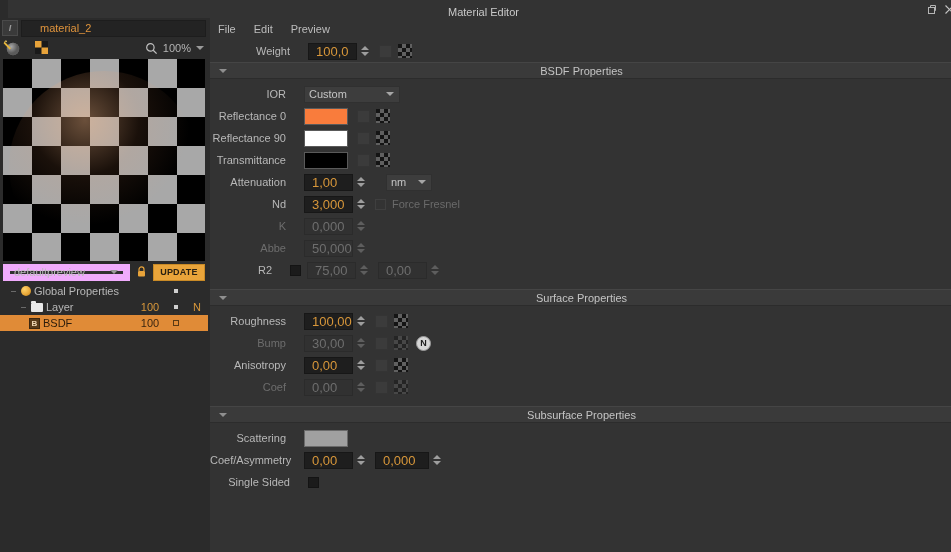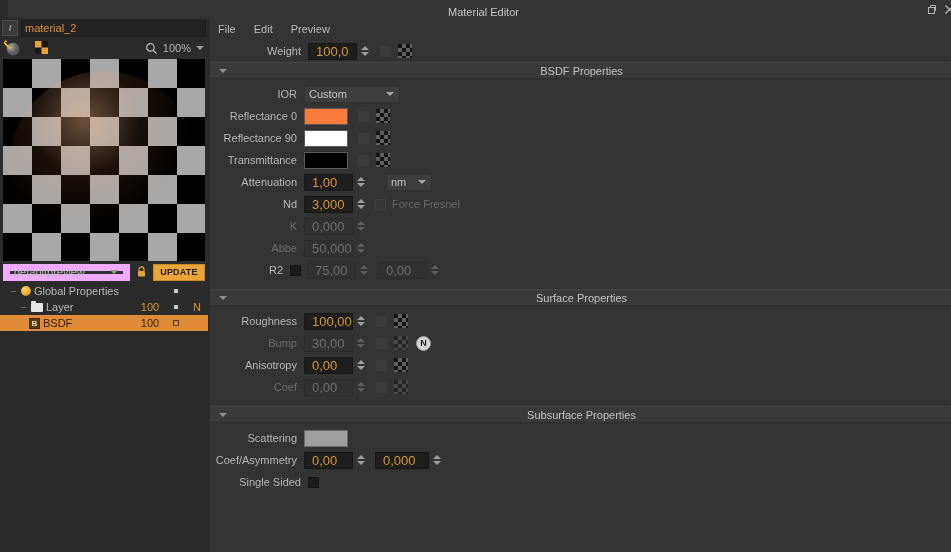--- a/index.html
+++ b/index.html
@@ -30,21 +30,21 @@
     background:#2b2b2b;
   }
   .namerow { display:flex; align-items:center; height:20px; padding:0 2px; gap:3px; }
   .name-icon {
     width:16px; height:16px; background:#3a3a3a; border:1px solid #4a4a4a;
     display:flex; align-items:center; justify-content:center;
     color:#9a9a9a; font-size:9px; font-style:italic; font-weight:bold;
   }
   .nameinput {
     flex:1; height:17px; background:#232323; border:1px solid #1d1d1d;
-    color:#e0943c; font-size:11px; line-height:15px; padding:0 3px;
+    color:#e0943c; font-size:11px; line-height:15px; padding:0 18px;
     display:flex; align-items:center;
   }
 
   .toolrow { display:flex; align-items:center; height:20px; padding:0 3px; gap:12px; position:relative; }
   .tool-ico { width:18px; height:18px; position:relative; }
   .zoomgrp { position:absolute; right:4px; display:flex; align-items:center; gap:5px; }
   .zoom-label { color:#b4b4b4; font-size:11px; }
   .caret-dn { width:0;height:0;border-left:4px solid transparent;border-right:4px solid transparent;border-top:4px solid #9a9a9a; }
 
   .preview { position:relative; width:202px; height:202px; margin:1px 3px 0 3px; overflow:hidden; background:#000; }
@@ -109,21 +109,21 @@
   .sectionhdr {
     height:17px; background:#3a3a3a; border-top:1px solid #454545; border-bottom:1px solid #2c2c2c;
     display:flex; align-items:center; justify-content:center; position:relative;
   }
   .sectionhdr .st { font-size:11px; color:#c4c4c4; }
   .sectionhdr .tw { position:absolute; left:9px; width:0;height:0;
       border-left:4px solid transparent;border-right:4px solid transparent;border-top:4px solid #8f8f8f; }
 
   .rows { padding-top:4px; }
   .row { display:flex; align-items:center; height:22px; }
-  .lbl { width:94px; text-align:right; padding-right:7px; font-size:11px; color:#b8b8b8; }
+  .lbl { width:94px; text-align:right; padding-right:18px; font-size:11px; color:#b8b8b8; }
   .lbl.dim { color:#6d6d6d; }
 
   .numfield {
     width:49px; height:17px; background:#1e1e1e; border:1px solid #171717;
     color:#d8973a; font-size:13px; display:flex; align-items:center; padding-left:7px;
   }
   .numfield.wide { width:54px; }
   .numfield.dim { background:#313131; border:1px solid #2b2b2b; color:#6e6e6e; }
 
   .spin { width:11px; height:17px; display:flex; flex-direction:column; justify-content:center; align-items:center; gap:2px; margin-left:2px; }

